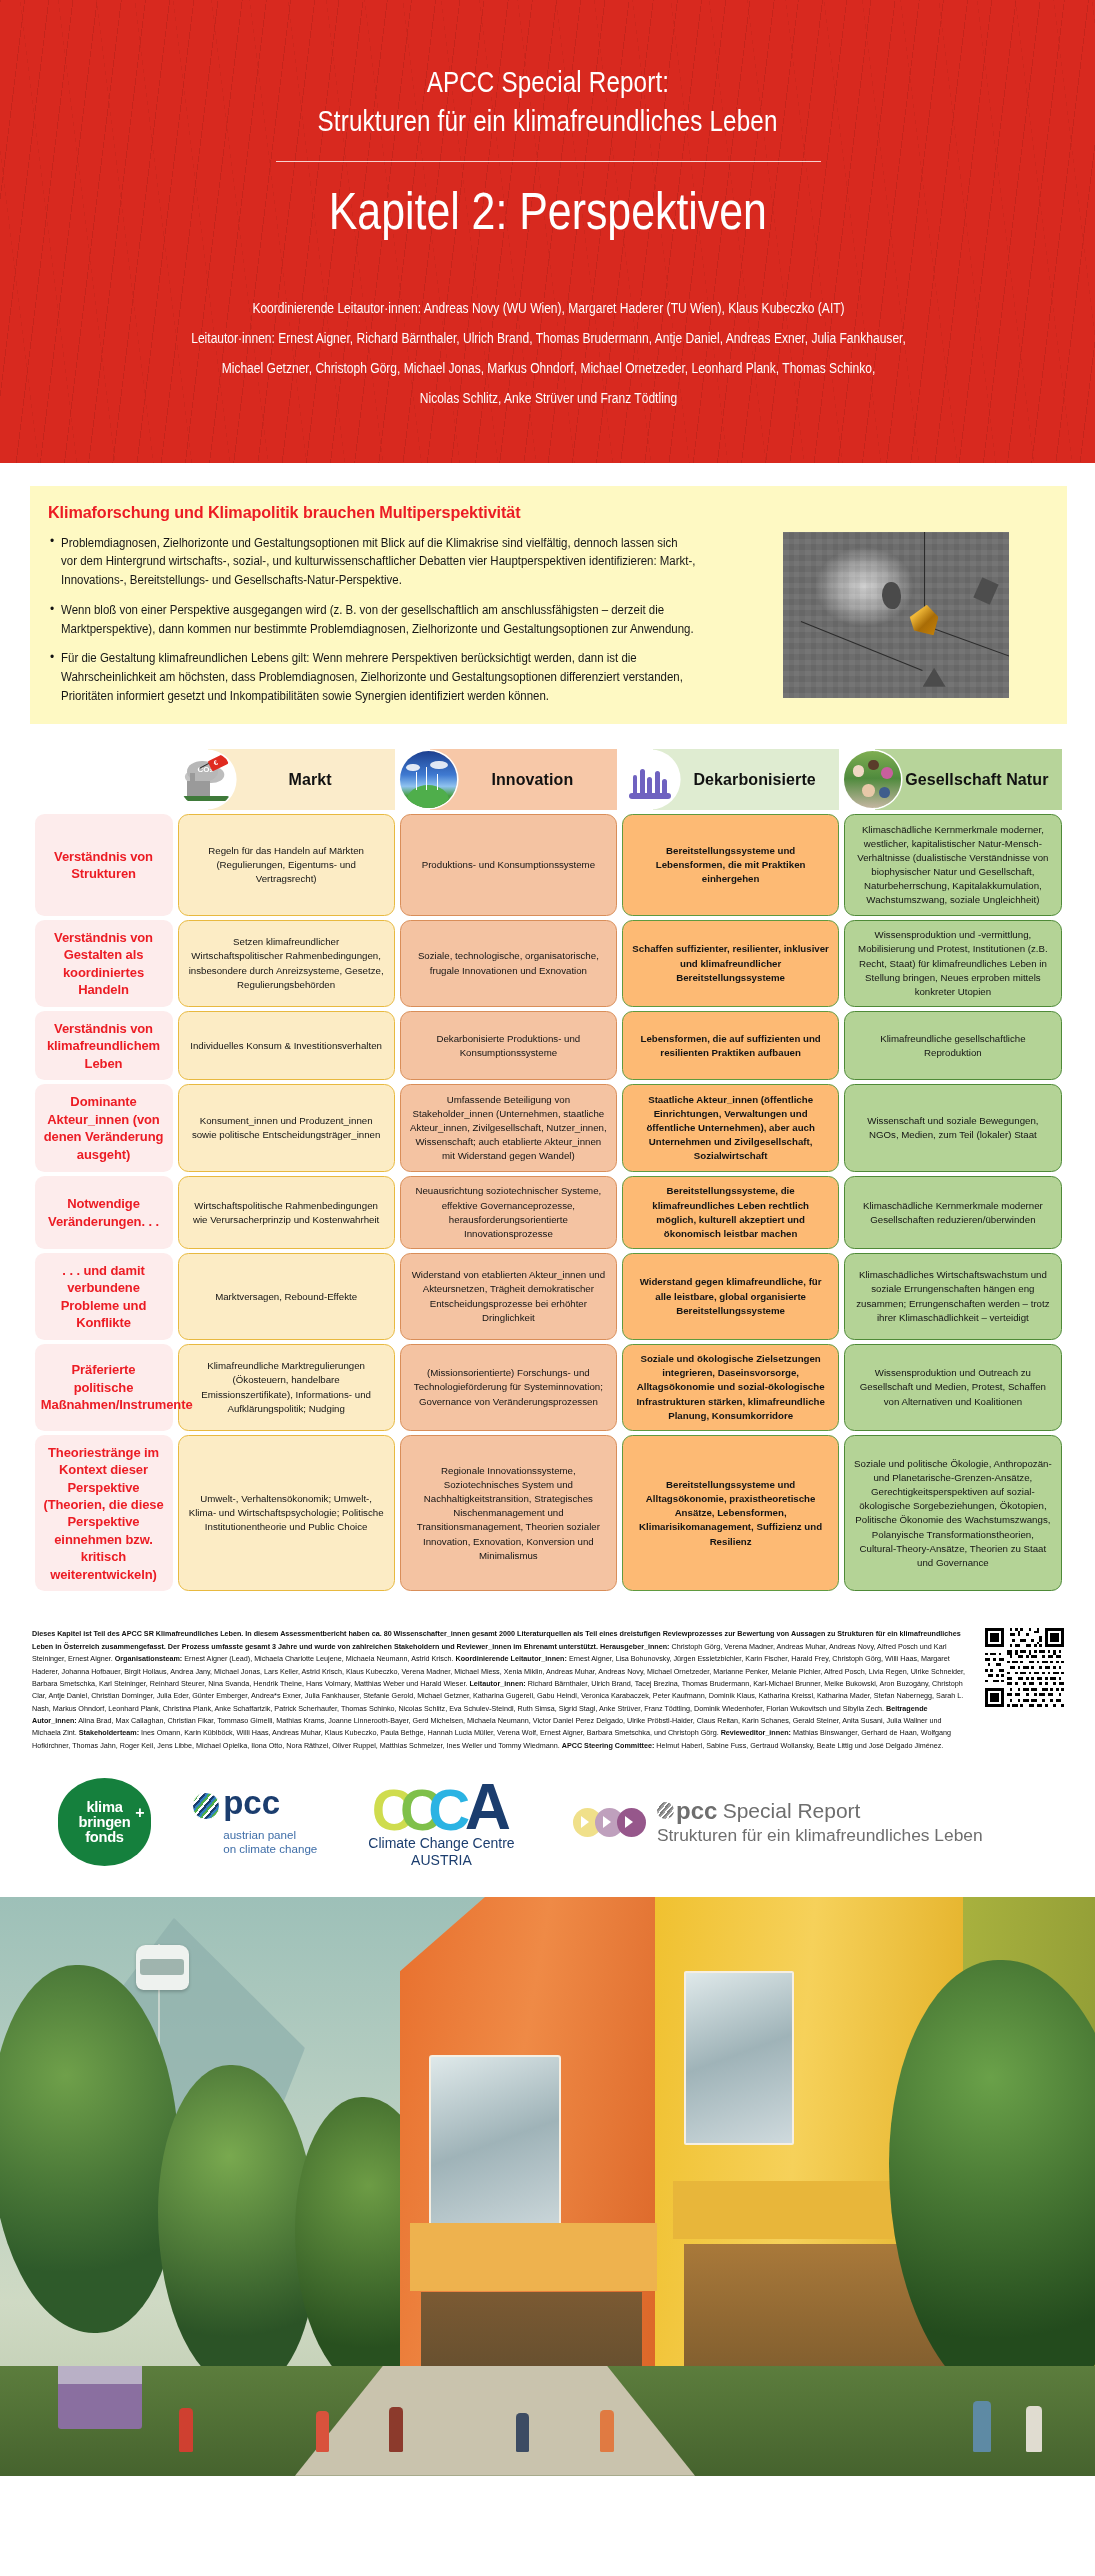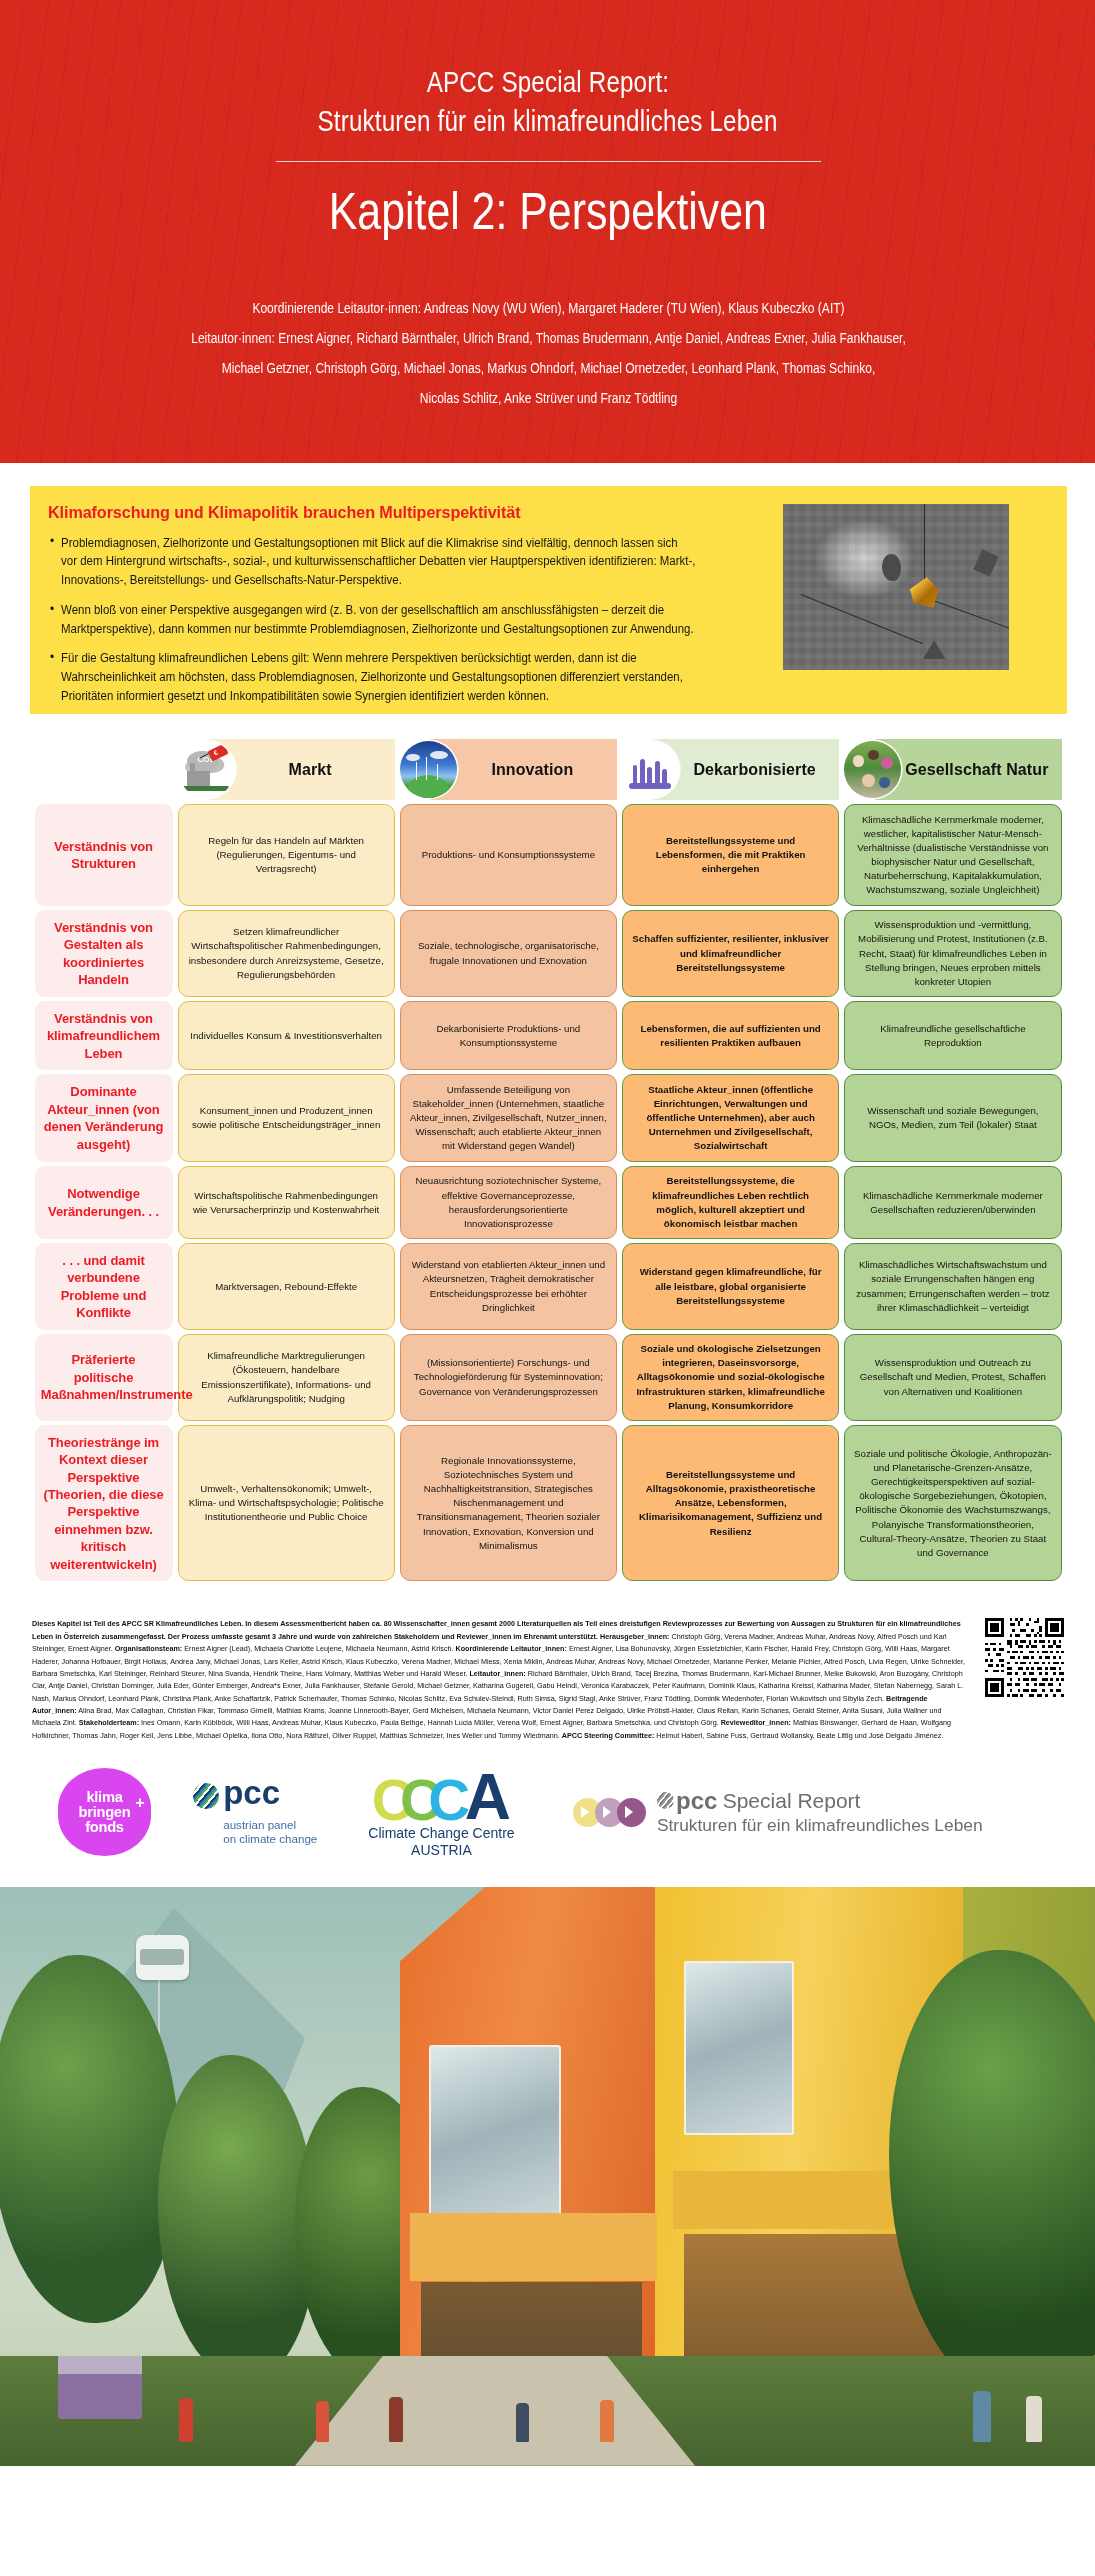--- a/index.html
+++ b/index.html
@@ -65,26 +65,26 @@
     font-family:"Liberation Sans Narrow","Liberation Sans",sans-serif;
     font-size: 14px;
     line-height: 1.35;
     transform: scaleX(.86);
     white-space: nowrap;
   }
 
   
   .findings-wrap { padding: 23px 29.5px 0 29.5px; display:flex; gap:0; }
   .findings {
-    background:#fde047;
+    background:#fef9c3;
     flex: 1;
     display:flex;
-    padding: 16px 18px 8px 18px;
+    padding: 16px 18px 18px 18px;
     gap: 16px;
-    align-items: flex-start;
+    align-items: flex-end;
   }
   .findings-text { flex: 1 1 auto; }
   .findings h2 {
     margin: 0 0 10.5px 0;
     color:#ec1c24;
     font-family:"Liberation Sans Narrow","Liberation Sans",sans-serif;
     font-size: 17.4px;
     font-weight:700;
     transform: scaleX(.93);
     transform-origin: left;
@@ -245,21 +245,21 @@
     text-align:left;
   }
   .credits b{ font-weight:700; }
   .qr { flex:0 0 79px; width:79px; height:79px; }
   .qr svg{ display:block; width:79px; height:79px; }
 
   
   .logos { display:flex; align-items:center; padding: 24px 58px 28px 58px; gap: 0; }
   .logo { display:flex; align-items:center; }
 
-  .lg-kef{ width:93px; height:88px; background:#d946ef; border-radius:50%/46%; position:relative; display:flex; align-items:center; justify-content:center;}
+  .lg-kef{ width:93px; height:88px; background:#15803d; border-radius:50%/46%; position:relative; display:flex; align-items:center; justify-content:center;}
   .lg-kef .kef-txt{ color:#fff; font-family:"Liberation Sans Narrow","Liberation Sans",sans-serif; font-weight:700; font-size:14.7px; line-height:1.02; text-align:center; letter-spacing:-0.3px;}
   .lg-kef .kef-plus{ position:absolute; right:6.3px; top:26px; color:#fff; font-size:16px; font-weight:700;}
 
   .lg-apcc{ margin-left:41px; display:flex; align-items:flex-start; }
   .apcc-mark{ width:28px; height:28px; border-radius:50%; margin-right:3.2px; margin-top:3.2px;
     background: repeating-linear-gradient(130deg,#1b3d6e 0 2.1px,#2f7fc0 2.1px 4.2px,#4fae4b 4.2px 6.3px,#ffffff 6.3px 8.4px);
     border:1.1px solid #fff;}
   .apcc-letters{ font-family:"Liberation Sans Narrow","Liberation Sans",sans-serif; font-weight:700; font-size:33px; color:#1b3d6e; line-height:.86;}
   .apcc-sub{ font-family:"Liberation Sans Narrow","Liberation Sans",sans-serif; font-size:11.6px; color:#3f6ea8; line-height:1.22; margin-top:10px;}
 

